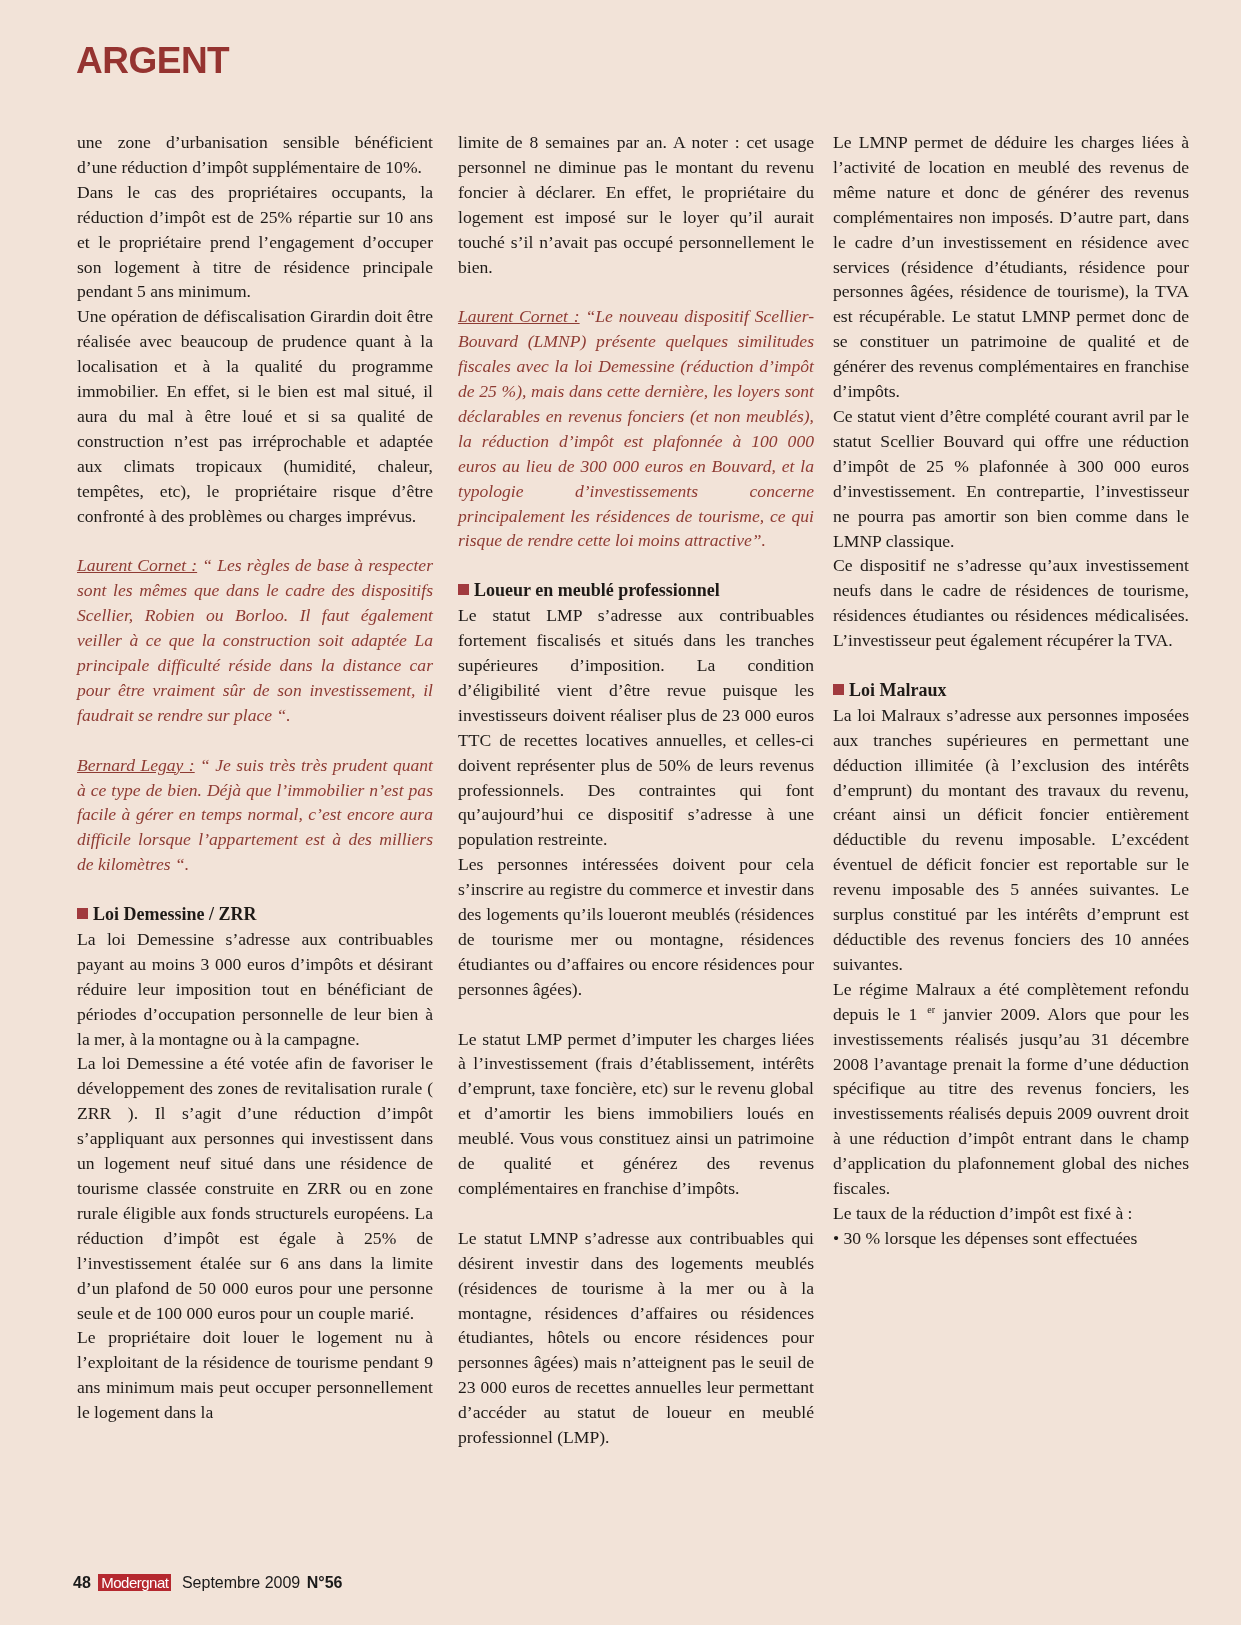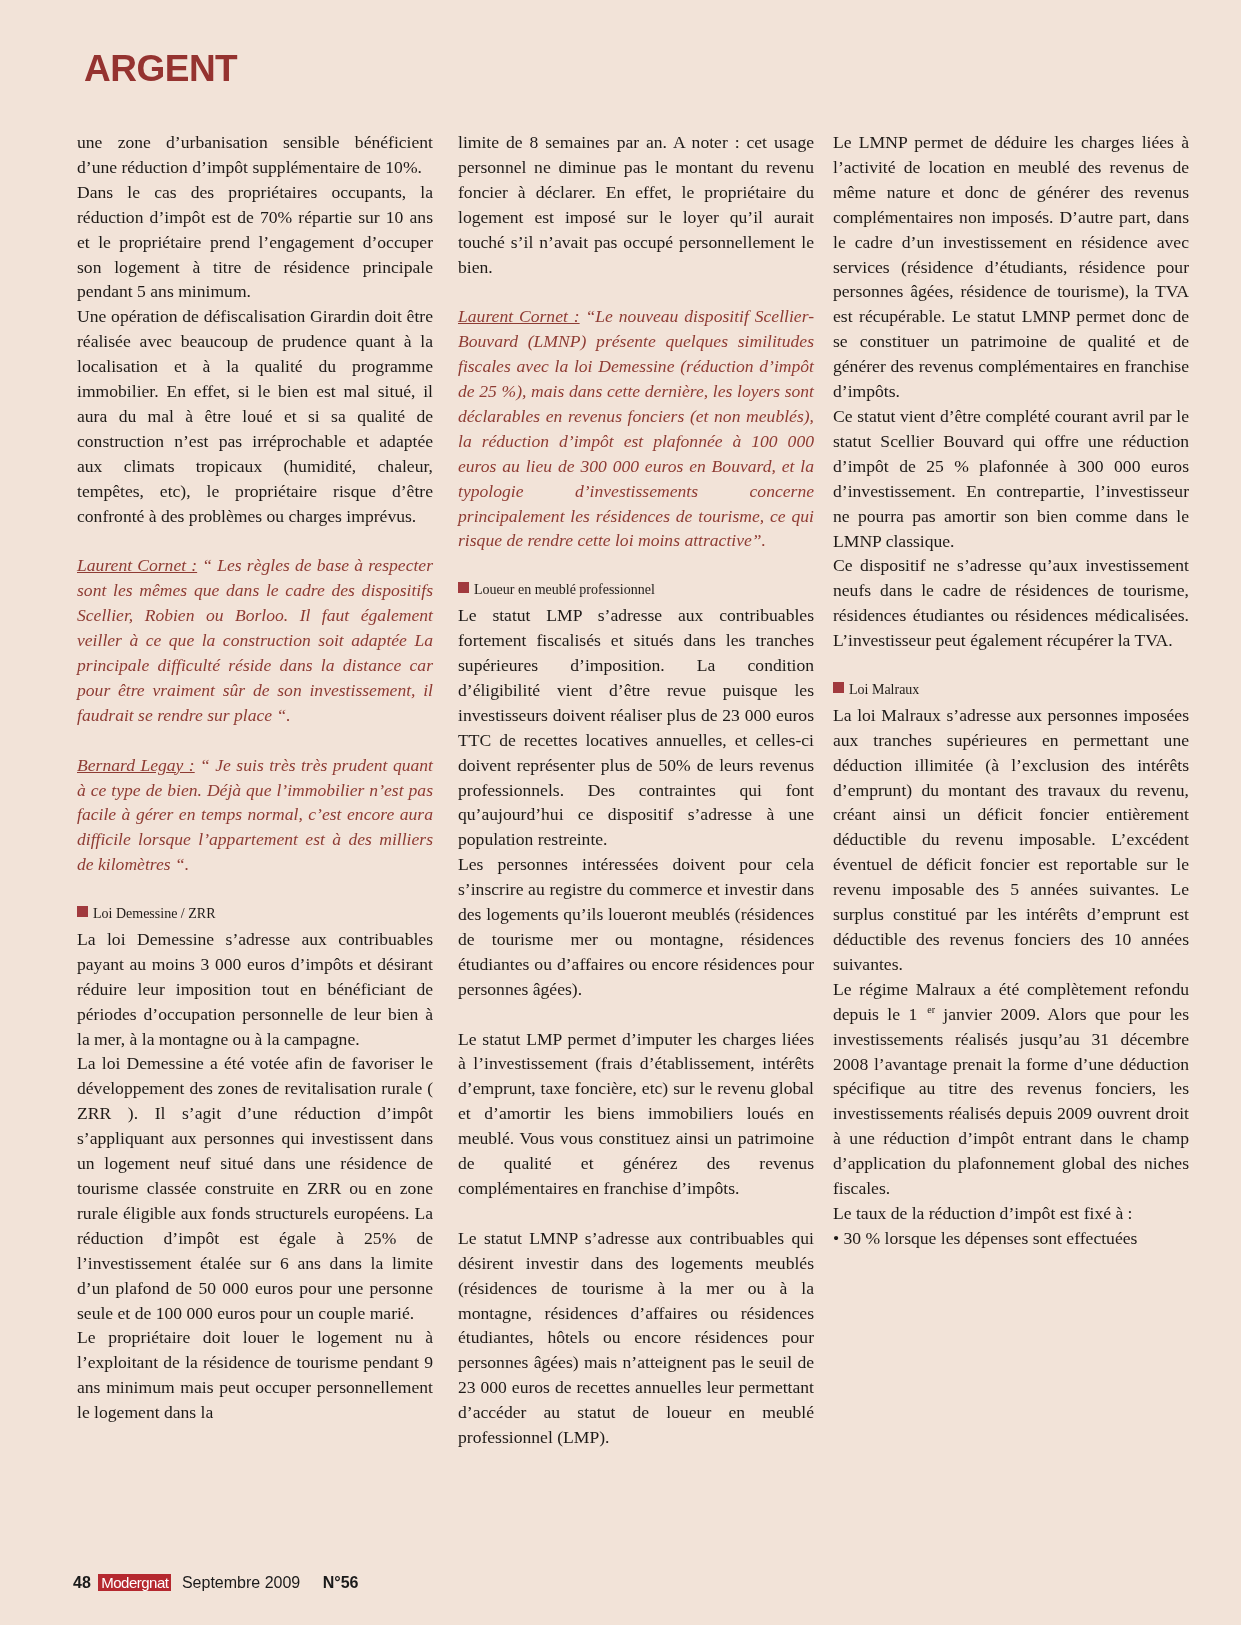--- a/index.html
+++ b/index.html
@@ -8,60 +8,60 @@
     background: #f2e3d8;
     position: relative;
     font-family: "Liberation Serif", "DejaVu Serif", serif;
     color: #1e1a17;
     overflow: hidden;
   }
   .section-title {
     position: absolute; left: 76px; top: 40px;
     font-family: "Liberation Sans", "DejaVu Sans", sans-serif;
     font-weight: bold; font-size: 37px; letter-spacing: -0.5px;
-    color: #953330; margin: 8px;
+    color: #953330; margin: 0;
   }
   .col {
     position: absolute; top: 130px; width: 356px;
     font-size: 17.6px; line-height: 24.9px;
     text-align: justify; hyphens: auto;
   }
   .col1 { left: 77px; }
   .col2 { left: 458px; }
   .col3 { left: 833px; }
   .col p { margin: 0; }
   .col .gap { height: 24.9px; }
   .quote { font-style: italic; color: #8e3b33; }
   .quote .speaker { text-decoration: underline; }
-  .subhead { font-weight: normal; font-size: 14px; }
+  .subhead { font-weight: bold; font-size: 18px; }
   .square {
     display: inline-block; width: 11px; height: 11px;
     background: #a13a3e; margin-right: 5px; vertical-align: 1px;
   }
   sup { font-size: 10px; line-height: 0; margin-left: 10px; }
   .footer {
     position: absolute; left: 73px; top: 1574px;
     font-family: "Liberation Sans", "DejaVu Sans", sans-serif;
     font-size: 16px; color: #1a1a1a; white-space: nowrap;
   }
   .footer .page-num, .footer .issue { font-weight: bold; }
   .footer .brand {
     background: #b5282f; color: #fff; padding: 0 3px;
     font-size: 15px; letter-spacing: -0.5px; margin: 0 6px 12px 3px;
   }
-  .footer .date { margin-right: 18px; }
+  .footer .date { margin-right: 2px; }
 </style>
 </head>
 <body>
 
 <h1 class="section-title">ARGENT</h1>
 
 <div class="col col1">
     <p>une zone d’urbanisation sensible bénéficient d’une réduction d’impôt supplémentaire de 10%.</p>
-    <p>Dans le cas des propriétaires occupants, la réduction d’impôt est de 70% répartie sur 10 ans et le propriétaire prend l’engagement d’occuper son logement à titre de résidence principale pendant 5 ans minimum.</p>
+    <p>Dans le cas des propriétaires occupants, la réduction d’impôt est de 25% répartie sur 10 ans et le propriétaire prend l’engagement d’occuper son logement à titre de résidence principale pendant 5 ans minimum.</p>
     <p>Une opération de défiscalisation Girardin doit être réalisée avec beaucoup de prudence quant à la localisation et à la qualité du programme immobilier. En effet, si le bien est mal situé, il aura du mal à être loué et si sa qualité de construction n’est pas irréprochable et adaptée aux climats tropicaux (humidité, chaleur, tempêtes, etc), le propriétaire risque d’être confronté à des problèmes ou charges imprévus.</p>
     <div class="gap"></div>
     <p class="quote"><span class="speaker">Laurent Cornet :</span><span> “ Les règles de base à respecter sont les mêmes que dans le cadre des dispositifs Scellier, Robien ou Borloo. Il faut également veiller à ce que la construction soit adaptée La principale difficulté réside dans la distance car pour être vraiment sûr de son investissement, il faudrait se rendre sur place “.</span></p>
     <div class="gap"></div>
     <p class="quote"><span class="speaker">Bernard Legay :</span><span> “ Je suis très très prudent quant à ce type de bien. Déjà que l’immobilier n’est pas facile à gérer en temps normal, c’est encore aura difficile lorsque l’appartement est à des milliers de kilomètres “.</span></p>
     <div class="gap"></div>
     <p class="subhead"><span class="square"></span><span>Loi Demessine / ZRR</span></p>
     <p>La loi Demessine s’adresse aux contribuables payant au moins 3 000 euros d’impôts et désirant réduire leur imposition tout en bénéficiant de périodes d’occupation personnelle de leur bien à la mer, à la montagne ou à la campagne.</p>
     <p>La loi Demessine a été votée afin de favoriser le développement des zones de revitalisation rurale ( ZRR ). Il s’agit d’une réduction d’impôt s’appliquant aux personnes qui investissent dans un logement neuf situé dans une résidence de tourisme classée construite en ZRR ou en zone rurale éligible aux fonds structurels européens. La réduction d’impôt est égale à 25% de l’investissement étalée sur 6 ans dans la limite d’un plafond de 50 000 euros pour une personne seule et de 100 000 euros pour un couple marié.</p>
     <p>Le propriétaire doit louer le logement nu à l’exploitant de la résidence de tourisme pendant 9 ans minimum mais peut occuper personnellement le logement dans la</p>

